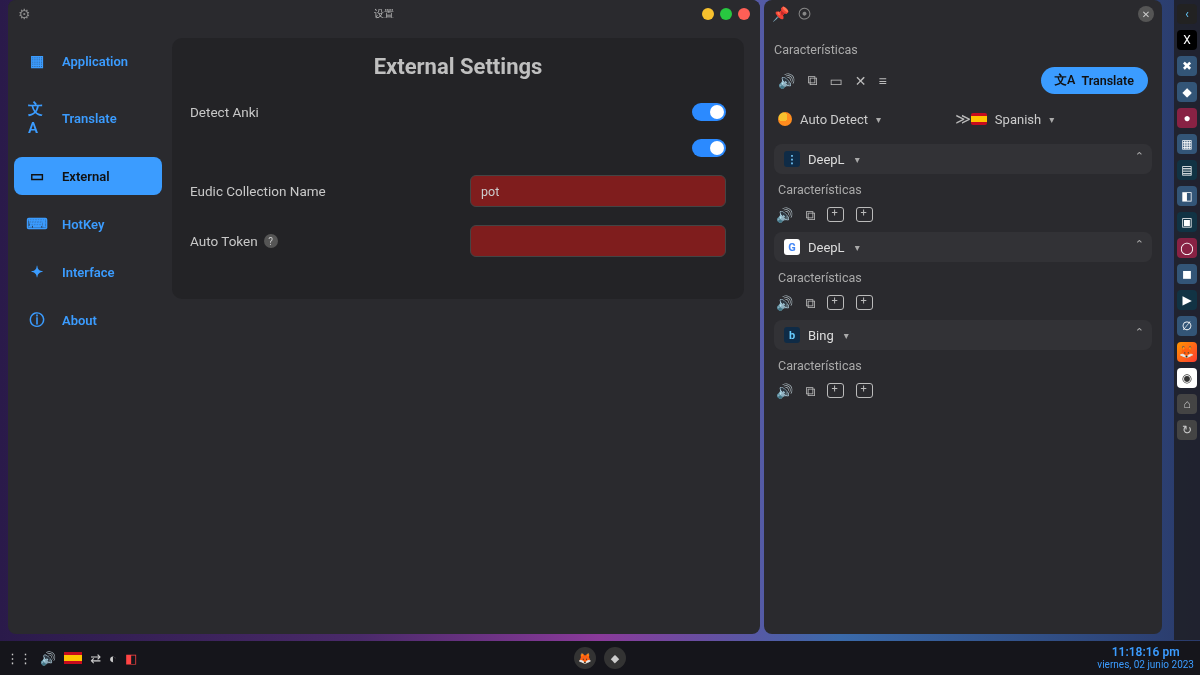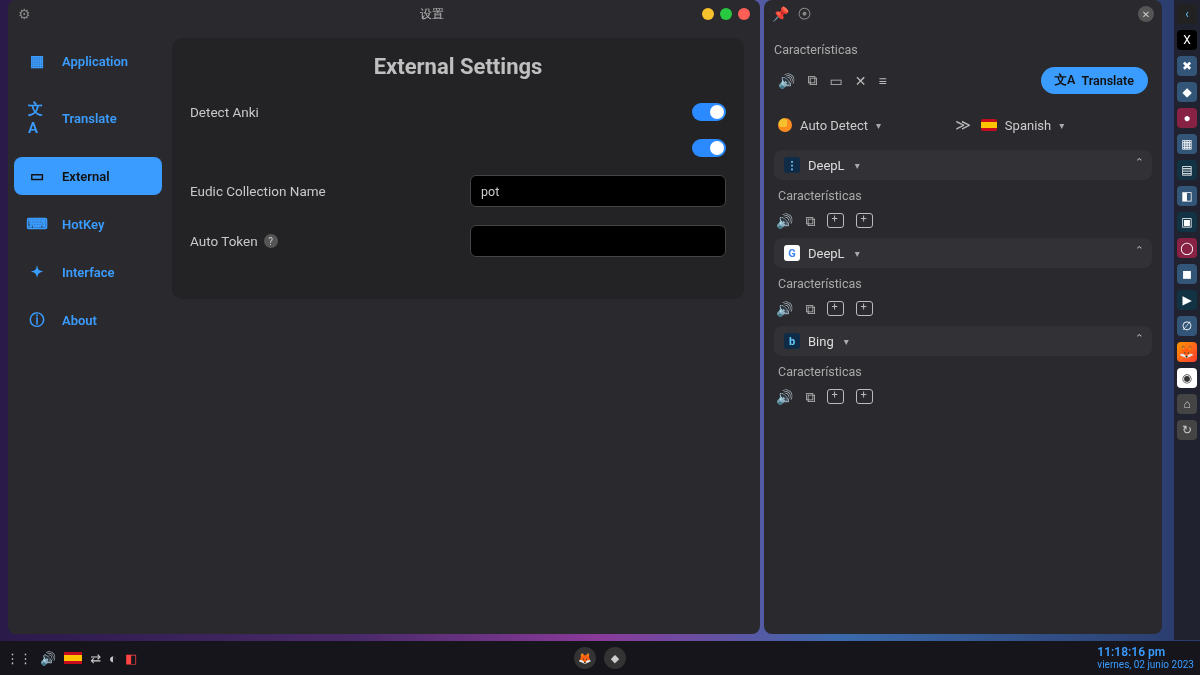--- a/index.html
+++ b/index.html
@@ -14,21 +14,21 @@
   .settings-window {
     position: absolute; left: 8px; top: 0; width: 752px; height: 634px;
     background: #2a2a2e; border-radius: 8px; overflow: hidden;
     display: flex; flex-direction: column;
   }
   .titlebar {
     height: 28px; display: flex; align-items: center; background: #2a2a2e;
     position: relative;
   }
   .titlebar .gear { margin-left: 10px; color: #888; font-size: 14px; }
-  .titlebar .title-text { position: absolute; left: 50%; transform: translateX(-50%); font-size: 12px; color: #bbb; margin-left: 48px; }
+  .titlebar .title-text { position: absolute; left: 50%; transform: translateX(-50%); font-size: 10px; color: #bbb; }
   .traffic { display: flex; gap: 6px; margin-left: auto; margin-right: 10px; }
   .tl-dot { width: 12px; height: 12px; border-radius: 50%; }
   .tl-dot.y { background: #f7c12e; }
   .tl-dot.g { background: #28c840; }
   .tl-dot.r { background: #ff5f56; }
   .settings-body { flex: 1; display: flex; }
 
   .sidebar { width: 160px; padding: 14px 6px 6px 6px; display: flex; flex-direction: column; gap: 10px; }
   .side-item {
     display: flex; align-items: center; gap: 16px; padding: 10px 14px;
@@ -41,21 +41,21 @@
   .panel {
     background: #232326; border-radius: 10px; padding: 16px 18px 24px; min-height: 250px;
   }
   .panel h2 { text-align: center; font-size: 22px; font-weight: 700; color: #bfbfbf; margin-bottom: 24px; }
   .row { display: flex; align-items: center; margin-bottom: 18px; font-size: 13.5px; color: #c8c8c8; }
   .row .label { width: 280px; display: flex; align-items: center; gap: 6px; }
   .help-icon { width: 14px; height: 14px; border-radius: 50%; background: #555; color: #ccc; display: inline-flex; align-items: center; justify-content: center; font-size: 10px; }
   .toggle { margin-left: auto; width: 34px; height: 18px; background: #2b8aff; border-radius: 10px; position: relative; cursor: pointer; }
   .toggle::after { content: ""; position: absolute; right: 2px; top: 2px; width: 14px; height: 14px; background: #fff; border-radius: 50%; }
   .input {
-    flex: 1; background: #000000; border: 1px solid #444; border-radius: 6px;
+    flex: 1; background: #7f1d1d; border: 1px solid #444; border-radius: 6px;
     height: 32px; color: #ccc; padding: 0 10px; font-size: 12.5px; outline: none;
   }
 
   
   .translate-window {
     position: absolute; left: 764px; top: 0; width: 398px; height: 634px;
     background: #2a2a2e; border-radius: 8px; display: flex; flex-direction: column;
   }
   .tw-titlebar {
     height: 28px; display: flex; align-items: center; padding: 0 8px; gap: 8px;
@@ -66,21 +66,21 @@
   .tw-head-label { font-size: 12.5px; color: #aaa; margin: 8px 0 6px 0; }
   .tw-icon-row {
     display: flex; align-items: center; gap: 12px; padding: 4px 4px;
   }
   .tw-icon-row .ico { color: #bbb; font-size: 14px; cursor: pointer; }
   .translate-btn {
     margin-left: auto; background: #3b9cff; color: #111; border-radius: 14px;
     padding: 5px 14px; font-size: 12.5px; font-weight: 600; display: flex; align-items: center; gap: 6px; cursor: pointer;
   }
   .lang-bar {
-    display: flex; align-items: center; gap: 10px; padding: 8px 4px; margin-top: 10px;
+    display: flex; align-items: center; gap: 0; padding: 8px 4px; margin-top: 4px;
   }
   .lang-chip { display: flex; align-items: center; gap: 8px; font-size: 13px; color: #ccc; cursor: pointer; flex: 1; }
   .lang-chip .flag { width: 16px; height: 12px; display: inline-block; border-radius: 2px; }
   .flag.globe { background: radial-gradient(circle at 35% 35%, #f7c12e 0 35%, #ff8c1e 35% 100%); border-radius: 50%; width: 14px; height: 14px; }
   .flag.es { background: linear-gradient(#c60b1e 0 25%, #ffc400 25% 75%, #c60b1e 75% 100%); }
   .caret { font-size: 10px; color: #aaa; }
   .swap-icon { color: #bbb; font-size: 15px; cursor: pointer; }
 
   .service-block { background: #323236; border-radius: 8px; padding: 7px 10px; margin-top: 8px; position: relative; }
   .service-row { display: flex; align-items: center; gap: 8px; font-size: 13px; color: #ddd; cursor: pointer; }
@@ -115,21 +115,21 @@
   .taskbar {
     position: absolute; left: 0; right: 0; bottom: 0; height: 34px;
     background: #15151b; display: flex; align-items: center; padding: 0 6px;
     color: #bbb; font-size: 11px;
   }
   .tb-left { display: flex; align-items: center; gap: 8px; }
   .flag-small { width: 18px; height: 12px; }
   .tb-icon { font-size: 13px; color: #ccc; cursor: pointer; }
   .tb-center { position: absolute; left: 50%; transform: translateX(-50%); display: flex; gap: 8px; }
   .tb-app { width: 22px; height: 22px; border-radius: 50%; background: #333; display: flex; align-items: center; justify-content: center; font-size: 11px; color: #ccc; cursor: pointer; position: relative; }
-  .tb-right { margin-left: auto; text-align: left; line-height: 1.1; }
+  .tb-right { margin-left: auto; text-align: center; line-height: 1.1; }
   .tb-time { font-size: 12px; color: #3b9cff; font-weight: 600; }
   .tb-date { font-size: 10px; color: #3b9cff; }
 </style>
 </head>
 <body>
 
 <div class="settings-window">
   <div class="titlebar">
     <span class="gear">⚙</span>
     <span class="title-text">设置</span>

